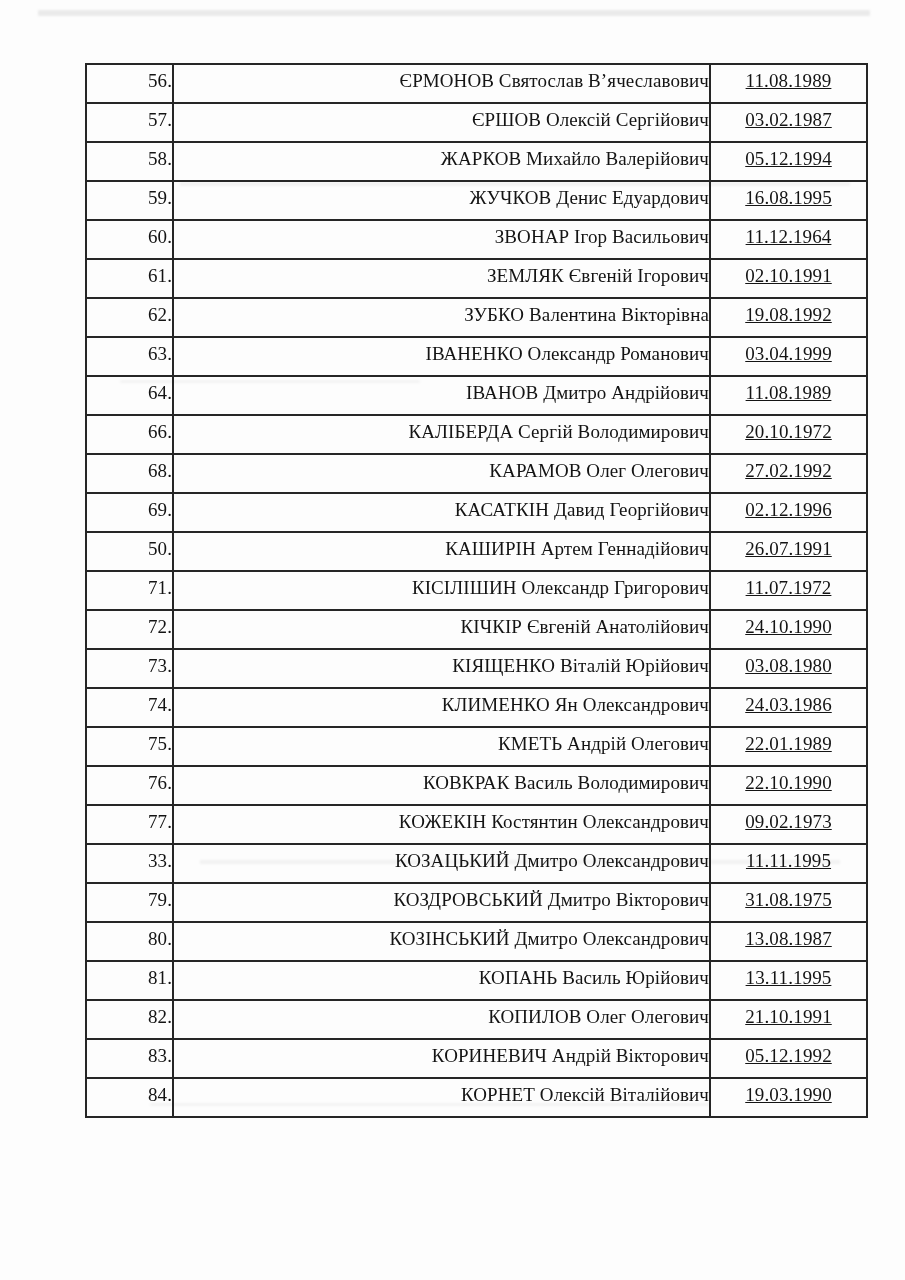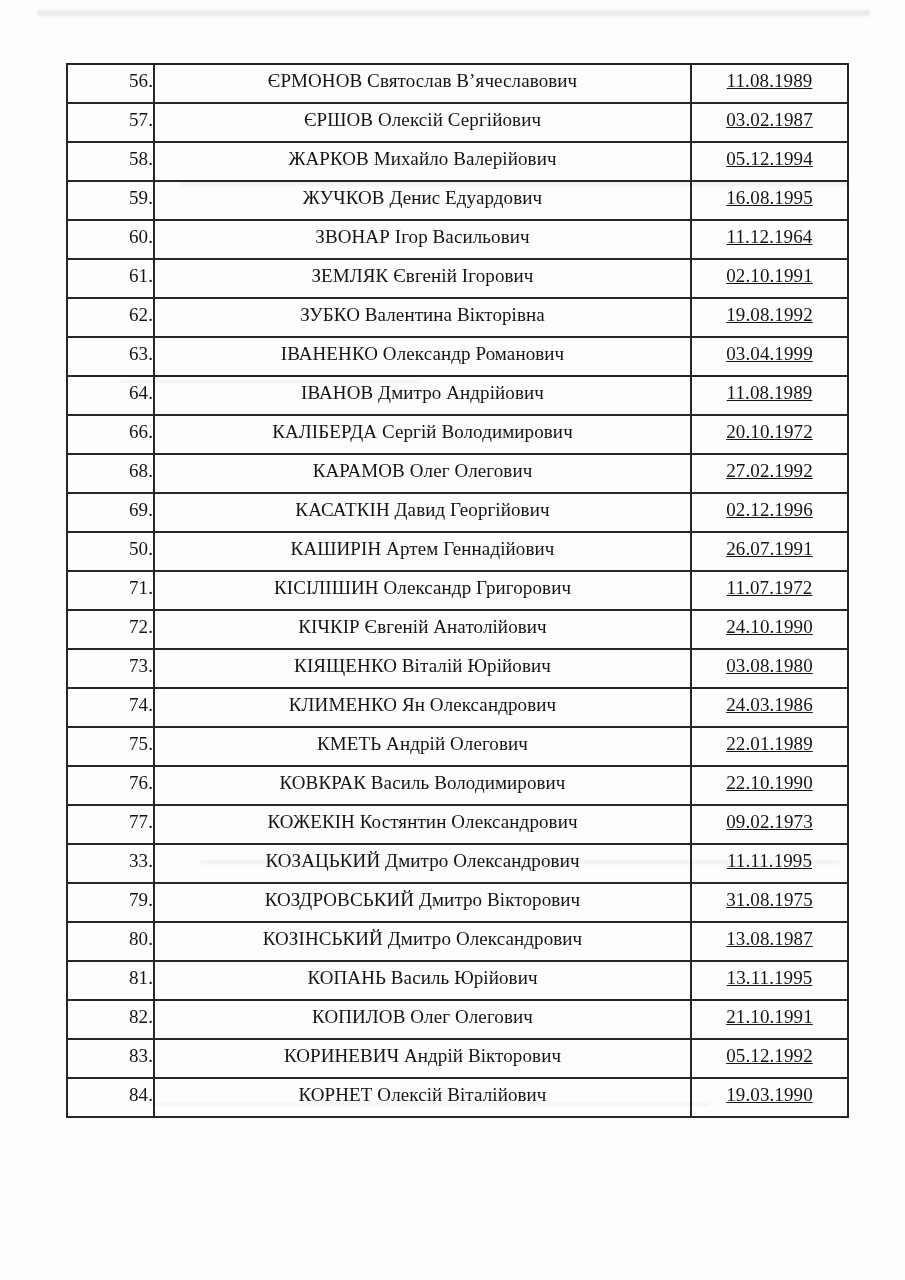--- a/index.html
+++ b/index.html
@@ -15,40 +15,40 @@
   
   .scan-noise {
     position: absolute;
     background: #8f8f8f;
     opacity: 0.16;
     filter: blur(1.2px);
     pointer-events: none;
   }
   table.roster {
     position: absolute;
-    left: 66px;
+    left: 85px;
     top: 63px;
     width: 781px;
     border-collapse: collapse;
     table-layout: fixed;
     padding-left: 28px;
   }
   table.roster td {
     border: 2px solid #262626;
     height: 33px;            
     vertical-align: top;
     padding: 4px 0 0 0;
     font-size: 19px;
     line-height: 23px;
     letter-spacing: 0.1px;
     white-space: nowrap;
     overflow: hidden;
   }
   td.num  { text-align: right;  padding-right: 9px; }
-  td.name { text-align: center;   padding-left: 10px; }
+  td.name { text-align: right;   padding-left: 10px; }
   td.dob  { text-align: center; text-decoration: underline; }
 </style>
 </head>
 <body>
 
 <div class="scan-noise" style="left:38px; top:10px; width:832px; height:6px;"></div>
 <div class="scan-noise" style="left:180px; top:182px; width:670px; height:4px; opacity:0.10;"></div>
 <div class="scan-noise" style="left:120px; top:380px; width:300px; height:3px; opacity:0.08;"></div>
 <div class="scan-noise" style="left:200px; top:860px; width:640px; height:4px; opacity:0.10;"></div>
 <div class="scan-noise" style="left:150px; top:1103px; width:560px; height:3px; opacity:0.08;"></div>

